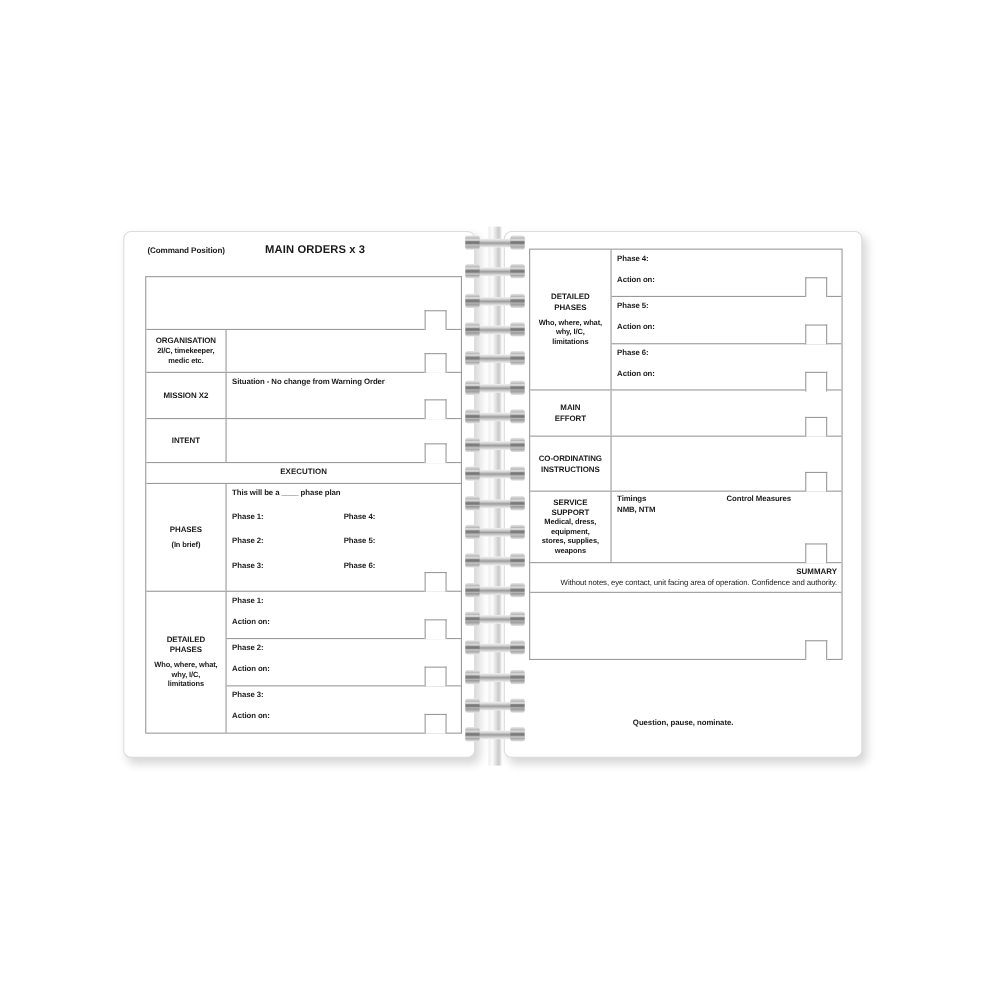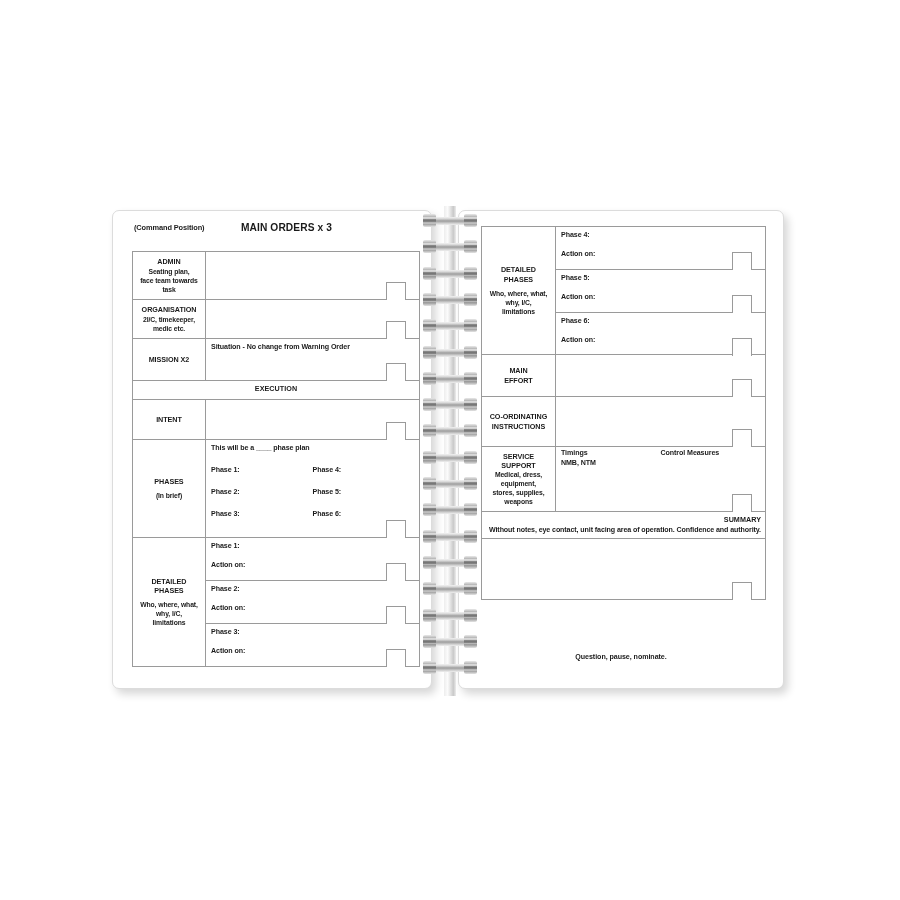--- a/index.html
+++ b/index.html
@@ -130,21 +130,21 @@
     box-sizing: border-box;
   }
   .banner .bt {
     font-size: 7.2px;
     font-weight: bold;
     line-height: 10px;
     letter-spacing: 0.05px;
   }
   .banner .bs {
     font-size: 7.1px;
-    font-weight: 700;
+    font-weight: 400;
     line-height: 10px;
     letter-spacing: -0.1px;
   }
 
   
   .notch {
     position: absolute;
     right: 13px;
     bottom: -1px;
     width: 20px;
@@ -267,26 +267,20 @@
   <div class="page" id="page-left">
 
     <div class="hdr-row">
       <div class="cmd-pos">(Command Position)</div>
       <div class="main-title">MAIN ORDERS x 3</div>
     </div>
 
     <div class="tbl" id="tbl-left">
 
       <div class="row" style="height:48px;">
-        <div class="lbl">
-          <div class="t1">ADMIN</div>
-          <div class="t2">Seating plan,</div>
-          <div class="t2">face team towards</div>
-          <div class="t2">task</div>
-        </div>
         <div class="body-cell">
           <div class="notch"></div>
         </div>
       </div>
 
       <div class="row" style="height:39px;">
         <div class="lbl">
           <div class="t1">ORGANISATION</div>
           <div class="t2">2I/C, timekeeper,</div>
           <div class="t2">medic etc.</div>
@@ -299,31 +293,31 @@
       <div class="row" style="height:42px;">
         <div class="lbl">
           <div class="t1">MISSION X2</div>
         </div>
         <div class="body-cell">
           <div class="line">Situation - No change from Warning Order</div>
           <div class="notch"></div>
         </div>
       </div>
 
-      <div class="row banner" style="height:19px;">
-        <div class="bt">EXECUTION</div>
-      </div>
-
       <div class="row" style="height:40px;">
         <div class="lbl">
           <div class="t1">INTENT</div>
         </div>
         <div class="body-cell">
           <div class="notch"></div>
         </div>
+      </div>
+
+      <div class="row banner" style="height:19px;">
+        <div class="bt">EXECUTION</div>
       </div>
 
       <div class="row" style="height:98px;">
         <div class="lbl">
           <div class="t1">PHASES</div>
           <div class="gap"></div>
           <div class="t2">(In brief)</div>
         </div>
         <div class="body-cell phases-grid">
           <div class="line">This will be a ____ phase plan</div>

